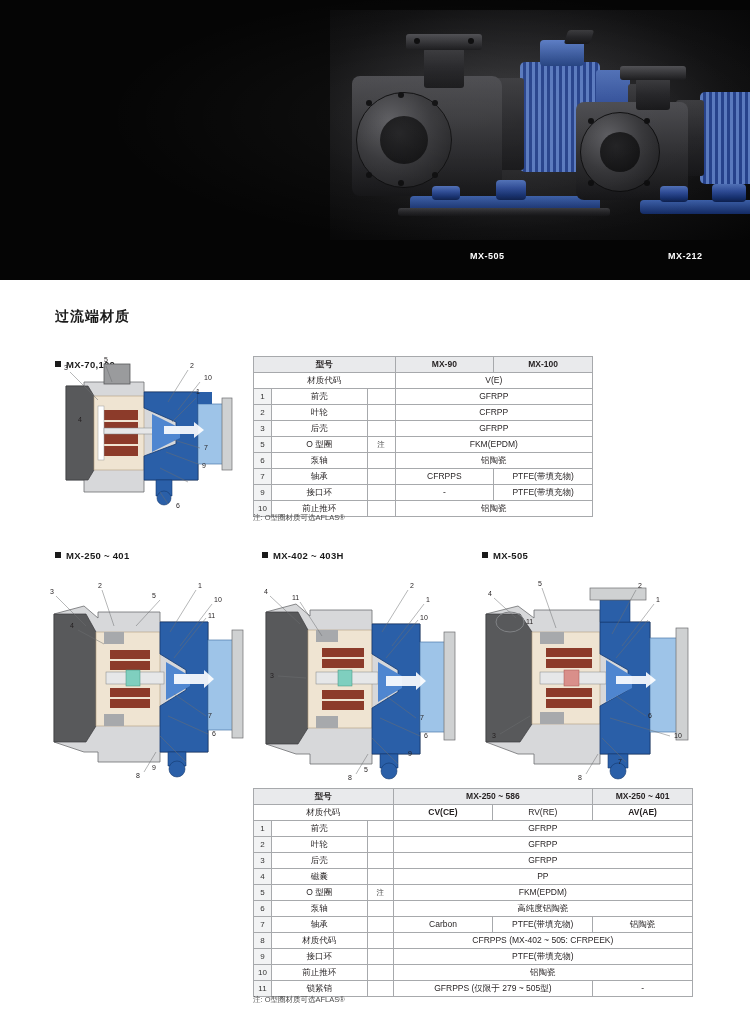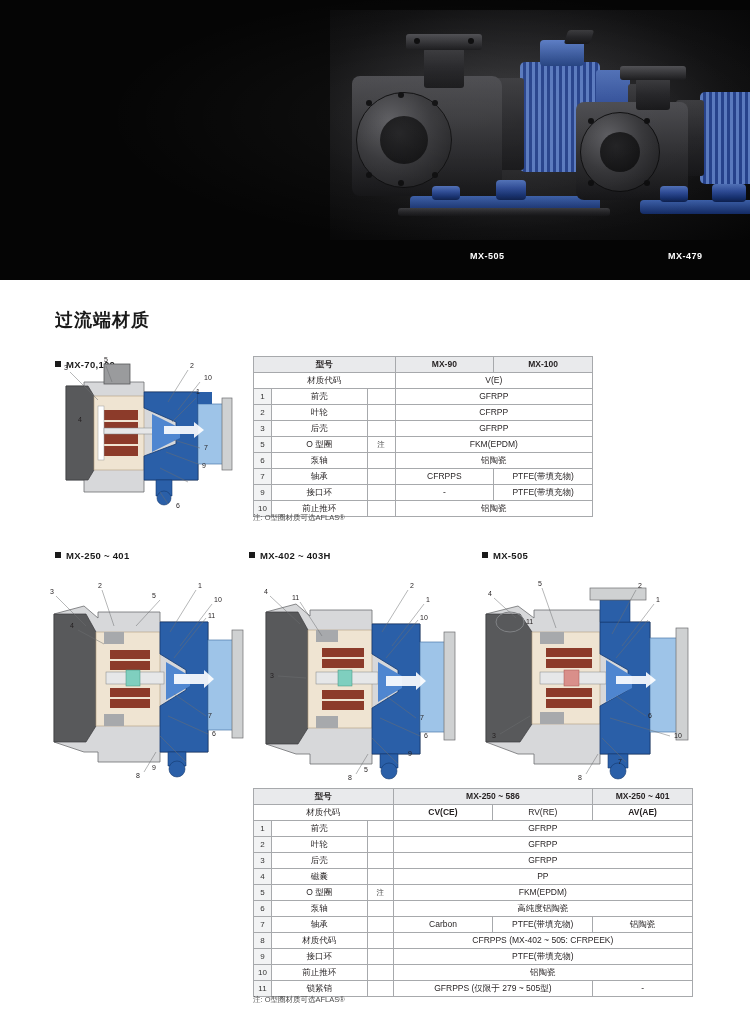--- a/index.html
+++ b/index.html
@@ -53,21 +53,21 @@
     font-size:9px;
     letter-spacing:0.5px;
     font-weight:bold;
   }
 
   
   .content { position:absolute; left:0; top:280px; width:750px; }
 
   .section-title {
     position:absolute; left:55px; top:28px;
-    font-size:18px; font-weight:bold; letter-spacing:1px; color:#1a1a1a;text-align:right;
+    font-size:14px; font-weight:bold; letter-spacing:1px; color:#1a1a1a;text-align:right;
   }
 
   .fig-label {
     position:absolute;
     font-size:9.5px; font-weight:bold; color:#1a1a1a;
     letter-spacing:0.3px;
   }
   .fig-label .sq {
     display:inline-block; width:6px; height:6px; background:#1a1a1a;
     margin-right:5px; vertical-align:1px;
@@ -160,21 +160,21 @@
     <div class="pump flange-hole" style="left:644px;top:180px;"></div>
     <div class="pump pump-dark" style="left:636px;top:78px;width:34px;height:32px;"></div>
     <div class="pump" style="left:620px;top:66px;width:66px;height:14px;border-radius:3px;background:linear-gradient(180deg,#4e4e52,#18181a);"></div>
     <div class="pump pump-body" style="left:660px;top:186px;width:28px;height:16px;"></div>
     <div class="pump pump-body" style="left:712px;top:184px;width:34px;height:18px;"></div>
   </div>
 
   <div class="hero-vignette"></div>
 
   <div class="hero-label" style="left:470px;top:251px;">MX-505</div>
-  <div class="hero-label" style="left:668px;top:251px;">MX-479</div>
+  <div class="hero-label" style="left:668px;top:251px;">MX-212</div>
 </div>
 
 <div class="content">
 
   <div class="section-title">过流端材质</div>
 
   <div class="fig-label" style="left:55px;top:79px;">
     <span class="sq"></span><span>MX-70,100</span>
   </div>
 
@@ -305,21 +305,21 @@
         <td class="note-cell"></td>
         <td colspan="2">铝陶瓷</td>
       </tr>
     </tbody>
   </table>
   <div class="tbl-note" style="left:253px;top:233px;">注: O型圈材质可选AFLAS®</div>
 
   <div class="fig-label" style="left:55px;top:270px;">
     <span class="sq"></span><span>MX-250 ~ 401</span>
   </div>
-  <div class="fig-label" style="left:242px;top:270px;padding-left:7px;">
+  <div class="fig-label" style="left:255px;top:270px;padding-left:7px;">
     <span class="sq"></span><span>MX-402 ~ 403H</span>
   </div>
   <div class="fig-label" style="left:482px;top:270px;">
     <span class="sq"></span><span>MX-505</span>
   </div>
 
   <div class="diagram" style="left:40px;top:286px;">
     <svg class="dg-svg" width="215" height="215" viewBox="0 0 215 215">
       <path d="M14,48 L14,176 L44,186 L58,186 L58,196 L120,196 L120,186 L168,186 L168,56 L120,56 L120,46 L58,46 L58,52 L44,40 Z" fill="#d7d8da" stroke="#6d6e71" stroke-width="0.8"></path>
       <path d="M14,48 L14,176 L46,176 L56,160 L56,66 L46,48 Z" fill="#58595b" stroke="#3b3b3d" stroke-width="0.7"></path>

